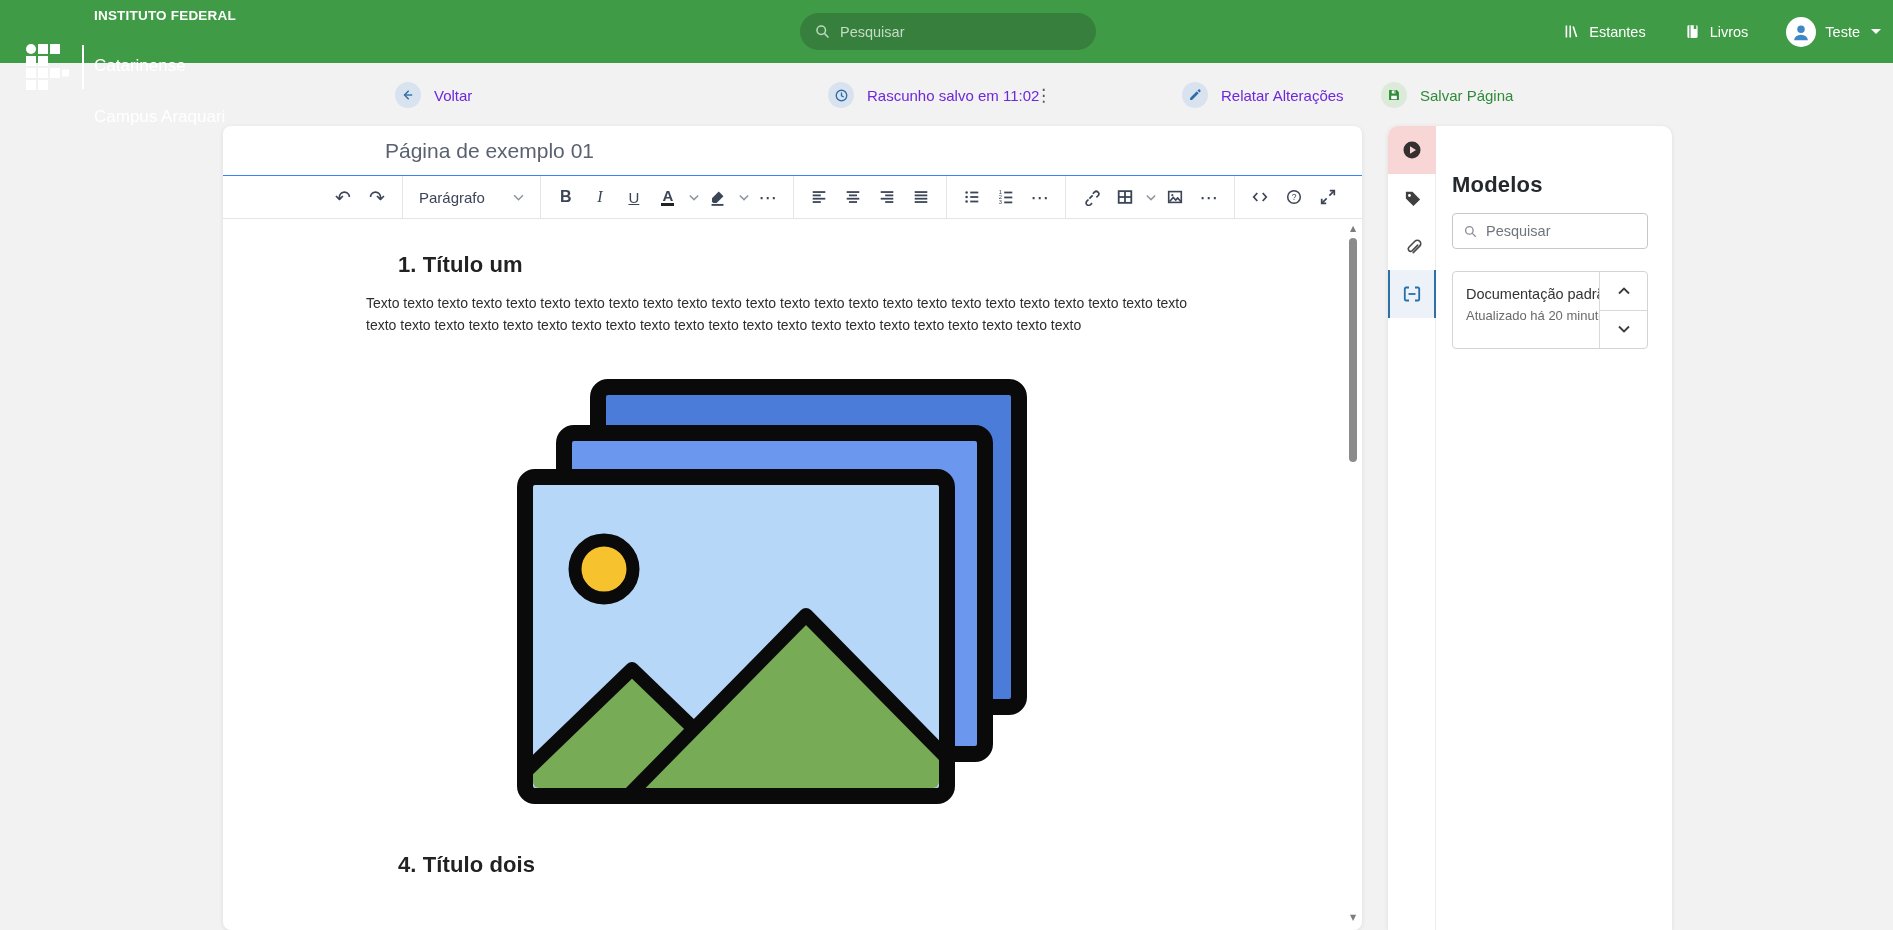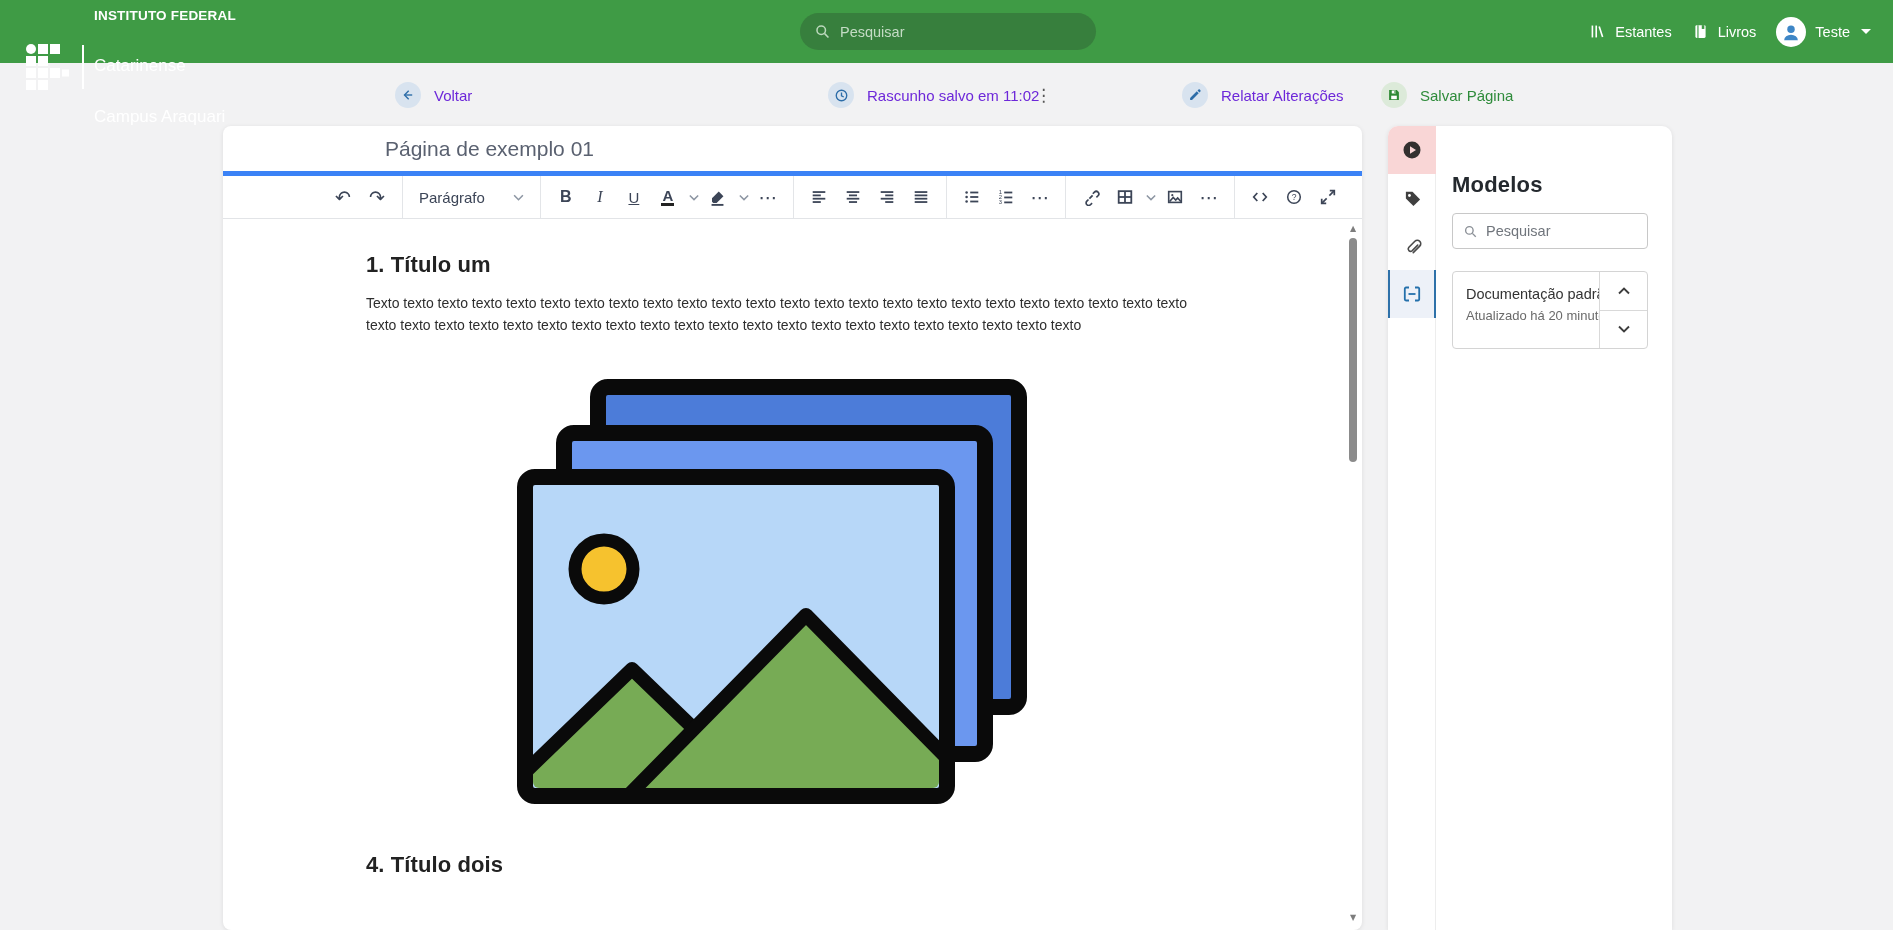--- a/index.html
+++ b/index.html
@@ -11,61 +11,61 @@
   .brand { position:absolute; left:26px; top:8px; display:flex; align-items:center; gap:10px; }
   .brand-sep { width:2px; height:44px; background:#ffffff; }
   .brand-text { color:#fff; line-height:1.15; }
   .brand-l1 { font-size:13.5px; font-weight:bold; letter-spacing:.2px; }
   .brand-l2,.brand-l3 { font-size:17px; font-weight:normal;margin-top:32px; }
   .search-pill { position:absolute; left:800px; top:13px; width:296px; height:37px;
     background:#377f3d; border-radius:19px; display:flex; align-items:center; padding:0 14px; gap:9px; }
   .search-pill input { flex:1; background:transparent; border:none; outline:none;
     color:#eaf4ea; font-size:14.5px; }
   .search-pill input::placeholder { color:#c4dcc5; }
-  .header-nav { position:absolute; right:22px; top:0; height:63px; display:flex; align-items:center; gap:20px; }
+  .header-nav { position:absolute; right:12px; top:0; height:63px; display:flex; align-items:center; gap:38px; }
   .hnav-item { display:flex; align-items:center; gap:9px; color:#fff; font-size:14.5px; cursor:pointer; }
   .avatar { width:30px; height:30px; border-radius:50%; background:#fff; display:flex;
     align-items:center; justify-content:center; }
   .caret-down { width:0; height:0; border-left:5px solid transparent; border-right:5px solid transparent;
     border-top:5px solid #ffffff; margin-left:2px; }
 
   
   .abtn { position:absolute; top:82px; display:flex; align-items:center; gap:13px; cursor:pointer; }
   .abtn .circ { width:26px; height:26px; border-radius:50%; display:flex; align-items:center; justify-content:center; }
   .circ-blue { background:#d8e3ef; }
   .circ-green { background:#dcead9; }
   .abtn .lbl { font-size:15px; }
   .lbl-blue { color:#6d28d9; }
   .lbl-green { color:#2e8b3a; }
   .kebab { position:absolute; left:1035px; top:84px; font-size:17px; color:#555; cursor:pointer;
     line-height:22px; font-family:"DejaVu Sans",sans-serif; }
 
   
   .editor-card { position:absolute; left:223px; top:126px; width:1139px; height:804px;
     background:#fff; border-radius:8px 8px 8px 8px; box-shadow:0 1px 5px rgba(0,0,0,.09); }
-  .title-row { height:50px; border-bottom:5px solid #3b82f6; display:flex; align-items:center; }
+  .title-row { height:50px; border-bottom:1px solid #3b82f6; display:flex; align-items:center; }
   .title-row input { width:100%; border:none; outline:none; font-size:21px; color:#5a6170;
     padding-left:162px; font-family:"Liberation Sans","DejaVu Sans",sans-serif; background:transparent; }
   .toolbar { height:43px; border-bottom:1px solid #e2e4e7; display:flex; align-items:stretch;
     padding-left:95px; color:#3c4557; }
   .tb-group { display:flex; align-items:center; gap:4px; padding:0 10px; }
   .tb-sep { width:1px; background:#e3e5e8; }
   .tb-btn { min-width:30px; height:32px; display:flex; align-items:center; justify-content:center;
     border-radius:4px; cursor:pointer; font-size:15px; }
   .tb-glyph { font-family:"DejaVu Sans",sans-serif; font-size:19px; color:#3c4557; }
   .fmt-select { display:flex; align-items:center; gap:26px; padding:0 6px; height:32px; cursor:pointer; }
   .fmt-label { font-size:15px; color:#3c4557; }
   .b-lbl { font-weight:bold; font-size:16px; }
   .i-lbl { font-style:italic; font-family:"Liberation Serif","DejaVu Serif",serif; font-size:16px; }
   .u-lbl { text-decoration:underline; font-size:15px; }
   .a-lbl { font-size:15px; font-weight:bold; border-bottom:3px solid #222; line-height:15px; padding:0 1px; }
   .chev { margin-left:2px; }
 
   .content { position:relative; padding:33px 0 0 143px; }
-  .content h2 { font-size:22px; font-weight:bold; color:#222; letter-spacing:.1px; }
+  .content h2 { font-size:22px; font-weight:bold; color:#222; letter-spacing:.1px;margin-left:32px; }
   .content p { width:830px; font-size:14px; line-height:1.6; color:#2e2e2e; margin-top:14px;
     max-height:46px; overflow:hidden; }
   .figure { width:510px; height:425px; margin:42px 0 0 151px; cursor:pointer; }
   .h2-second { margin-top:48px; }
 
   
   .e-scroll { position:absolute; top:96px; right:3px; width:12px; height:704px; }
   .e-scroll .arr { color:#7d7d7d; font-size:8px; text-align:center; display:block;
     font-family:"DejaVu Sans",sans-serif; cursor:pointer; }
   .arr-up { position:absolute; top:2px; left:0; width:12px; }

